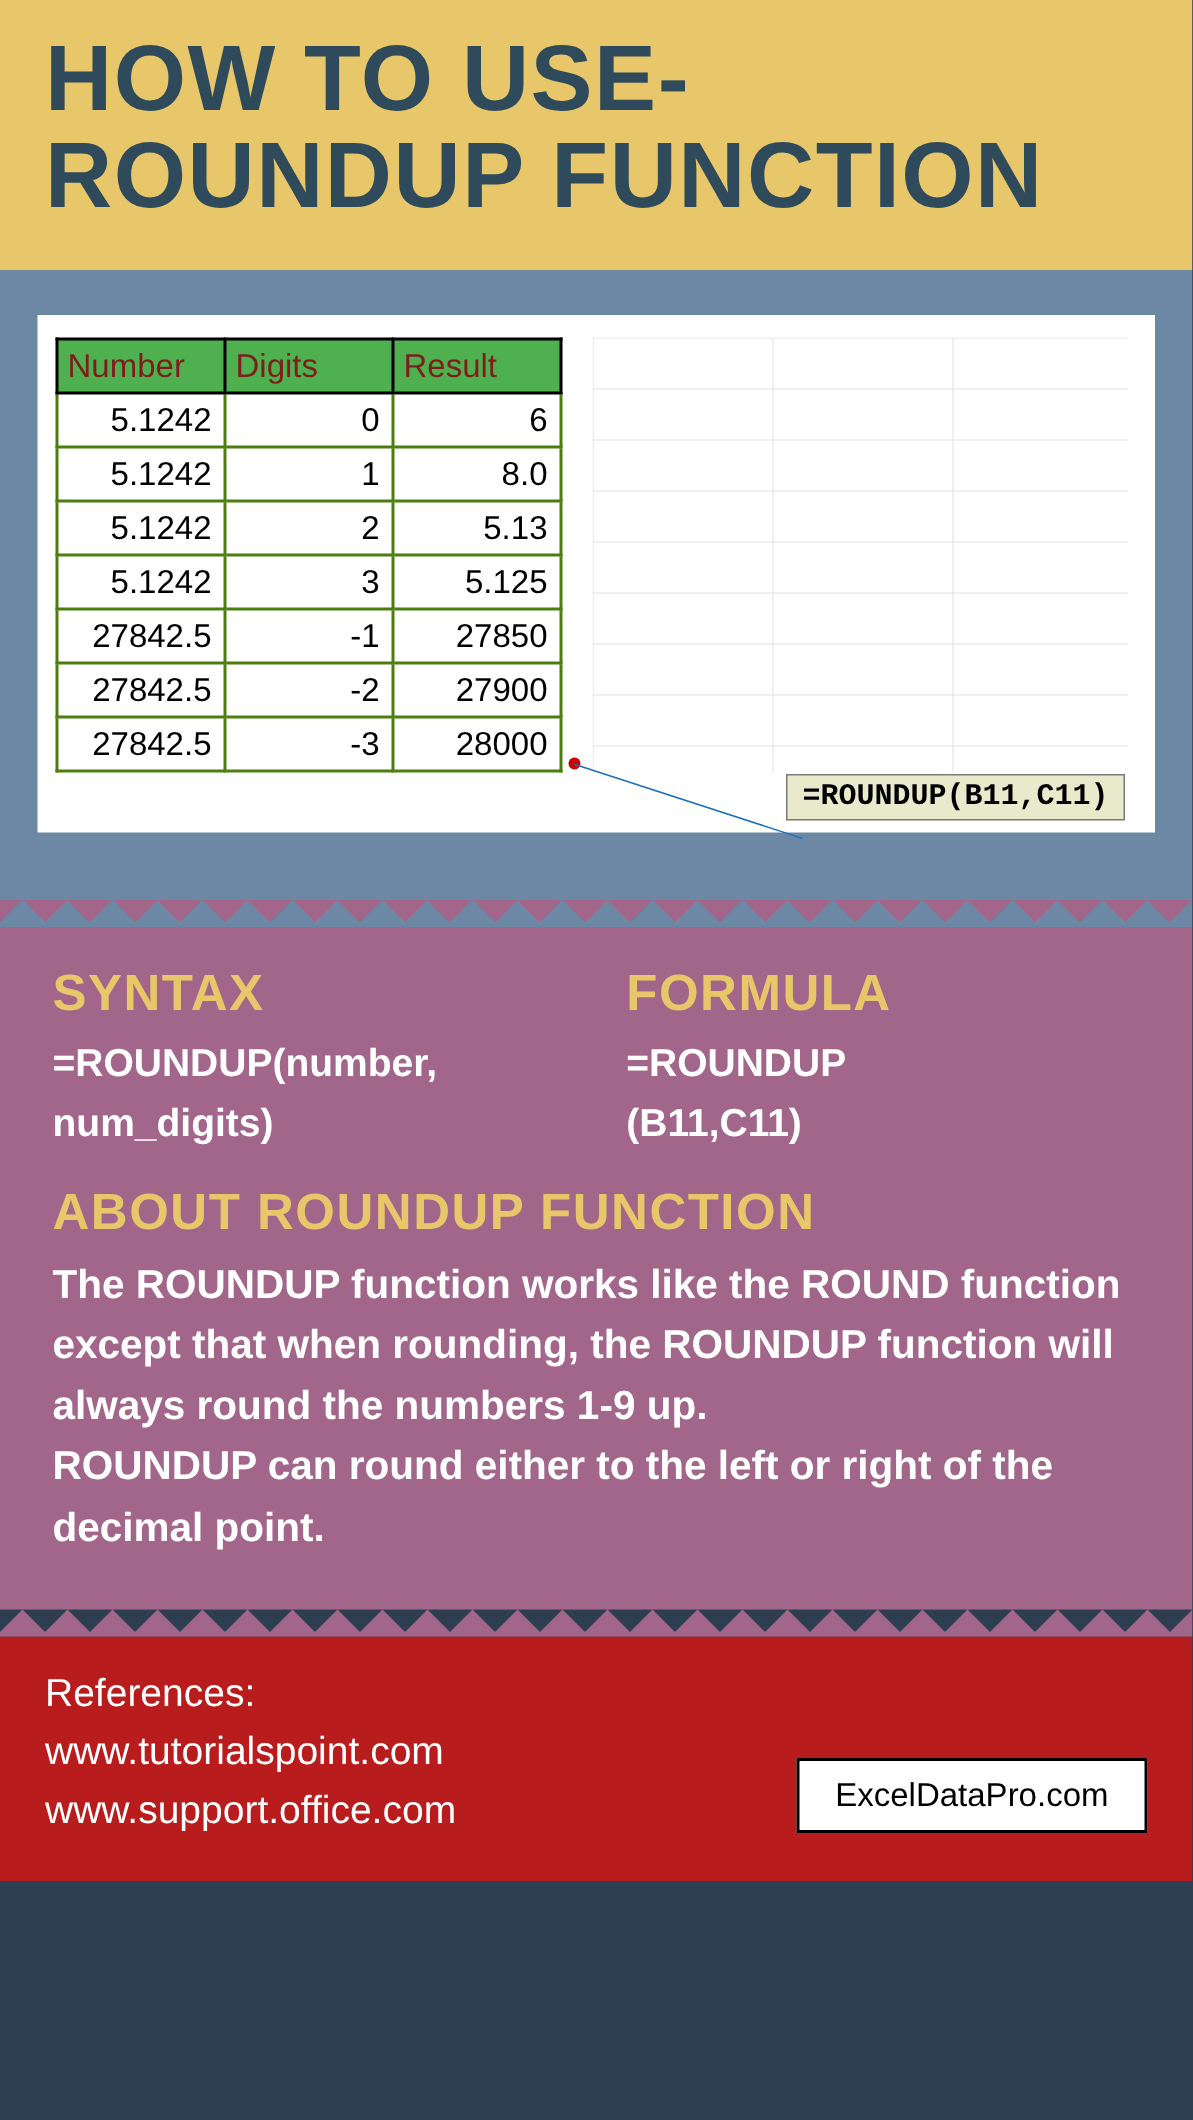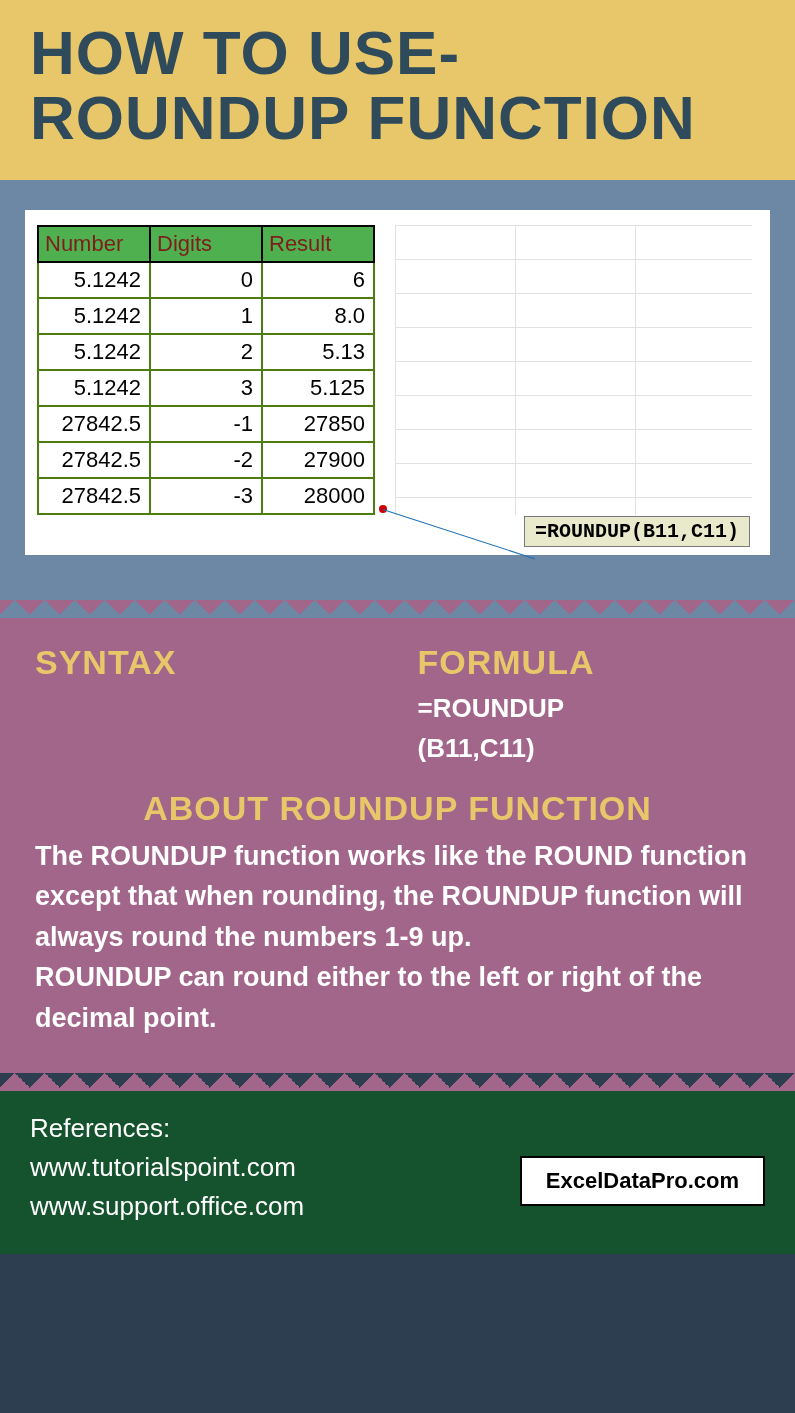--- a/index.html
+++ b/index.html
@@ -105,44 +105,44 @@
   .label-yellow {
     color:#e8c76a; font-family:"Arial Black",Arial,sans-serif;
     font-weight:900; font-size:34px; letter-spacing:1px;
   }
   .code-text {
     color:#fff; font-weight:bold; font-size:26px; line-height:1.55;
     margin-top:6px;
   }
   .about-head {
     color:#e8c76a; font-family:"Arial Black",Arial,sans-serif;
-    font-weight:900; font-size:34px; text-align:center; margin-top:20px;
+    font-weight:900; font-size:34px; margin-top:20px;
     letter-spacing:1px;
   }
   .about-body {
     color:#fff; font-weight:bold; font-size:27px; 
     line-height:1.5; margin-top:8px;
   }
   .zz-purple-bottom { background:#a1668a; position:relative; height:18px;}
   .zz-purple-bottom::after{
     content:"";position:absolute;left:0;right:0;top:0;height:18px;
     background-image: linear-gradient(135deg, #2c3e50 25%, transparent 25%),
                       linear-gradient(225deg, #2c3e50 25%, transparent 25%);
     background-size: 30px 30px;
   }
   .footer {
-    background:#14532d; padding:18px 30px 28px 30px; color:#fff;
+    background:#b91c1c; padding:18px 30px 28px 30px; color:#fff;
     display:flex; align-items:flex-end; justify-content:space-between;
   }
   .refs { font-size:26px; line-height:1.5; }
   .ref-label { font-weight:normal; }
   .brand-box {
     background:#fff; color:#000; border:2px solid #000;
-    font-weight:bold; font-size:22px; padding:10px 24px;
-    margin-bottom:20px;
+    font-weight:normal; font-size:22px; padding:10px 24px;
+    margin-bottom:4px;
   }
 </style>
 </head>
 <body>
 
 <div class="container">
 
   <div class="header">
     <h1>
       <span>HOW TO USE-</span><br>
@@ -202,20 +202,24 @@
       <div class="trace-line"></div>
       <div class="formula-tip">=ROUNDUP(B11,C11)</div>
     </div>
   </div>
   <div class="zz-blue-bottom"></div>
 
   <div class="section-purple">
     <div class="two-col">
       <div class="col">
         <div class="label-yellow">SYNTAX</div>
+        <div class="code-text">
+          <span>=ROUNDUP(number,</span><br>
+          <span>num_digits)</span>
+        </div>
       </div>
       <div class="col">
         <div class="label-yellow">FORMULA</div>
         <div class="code-text">
           <span>=ROUNDUP</span><br>
           <span>(B11,C11)</span>
         </div>
       </div>
     </div>
     <div class="about-head">ABOUT ROUNDUP FUNCTION</div>

